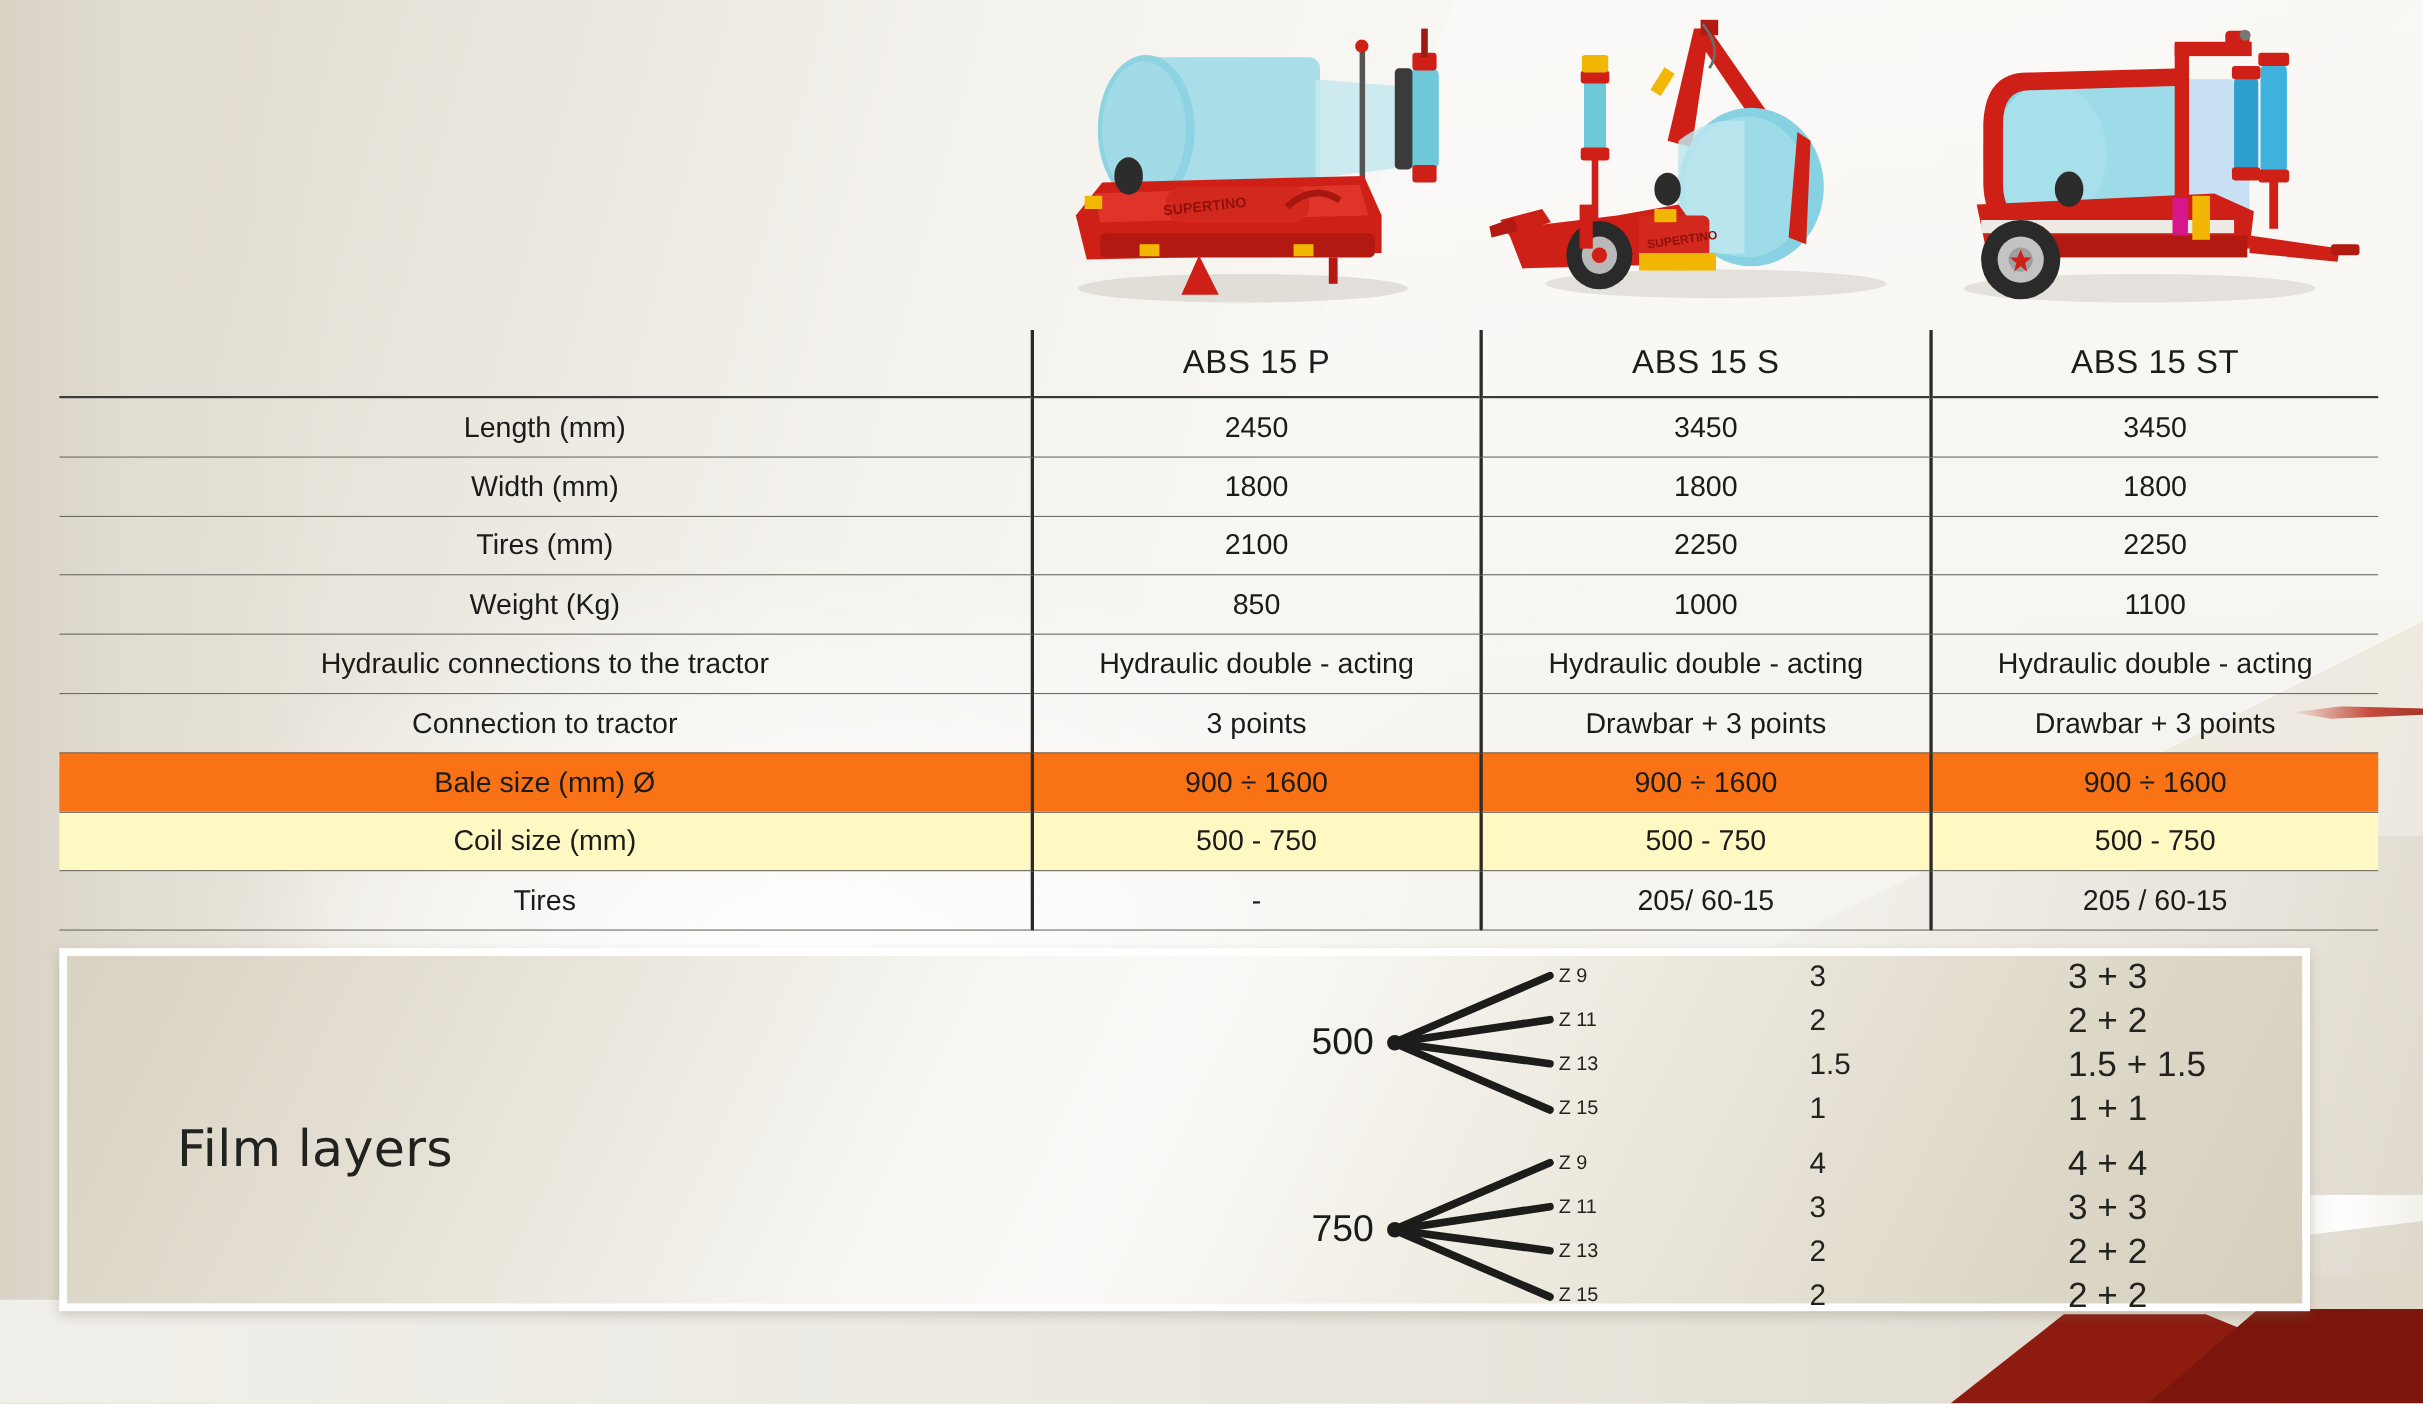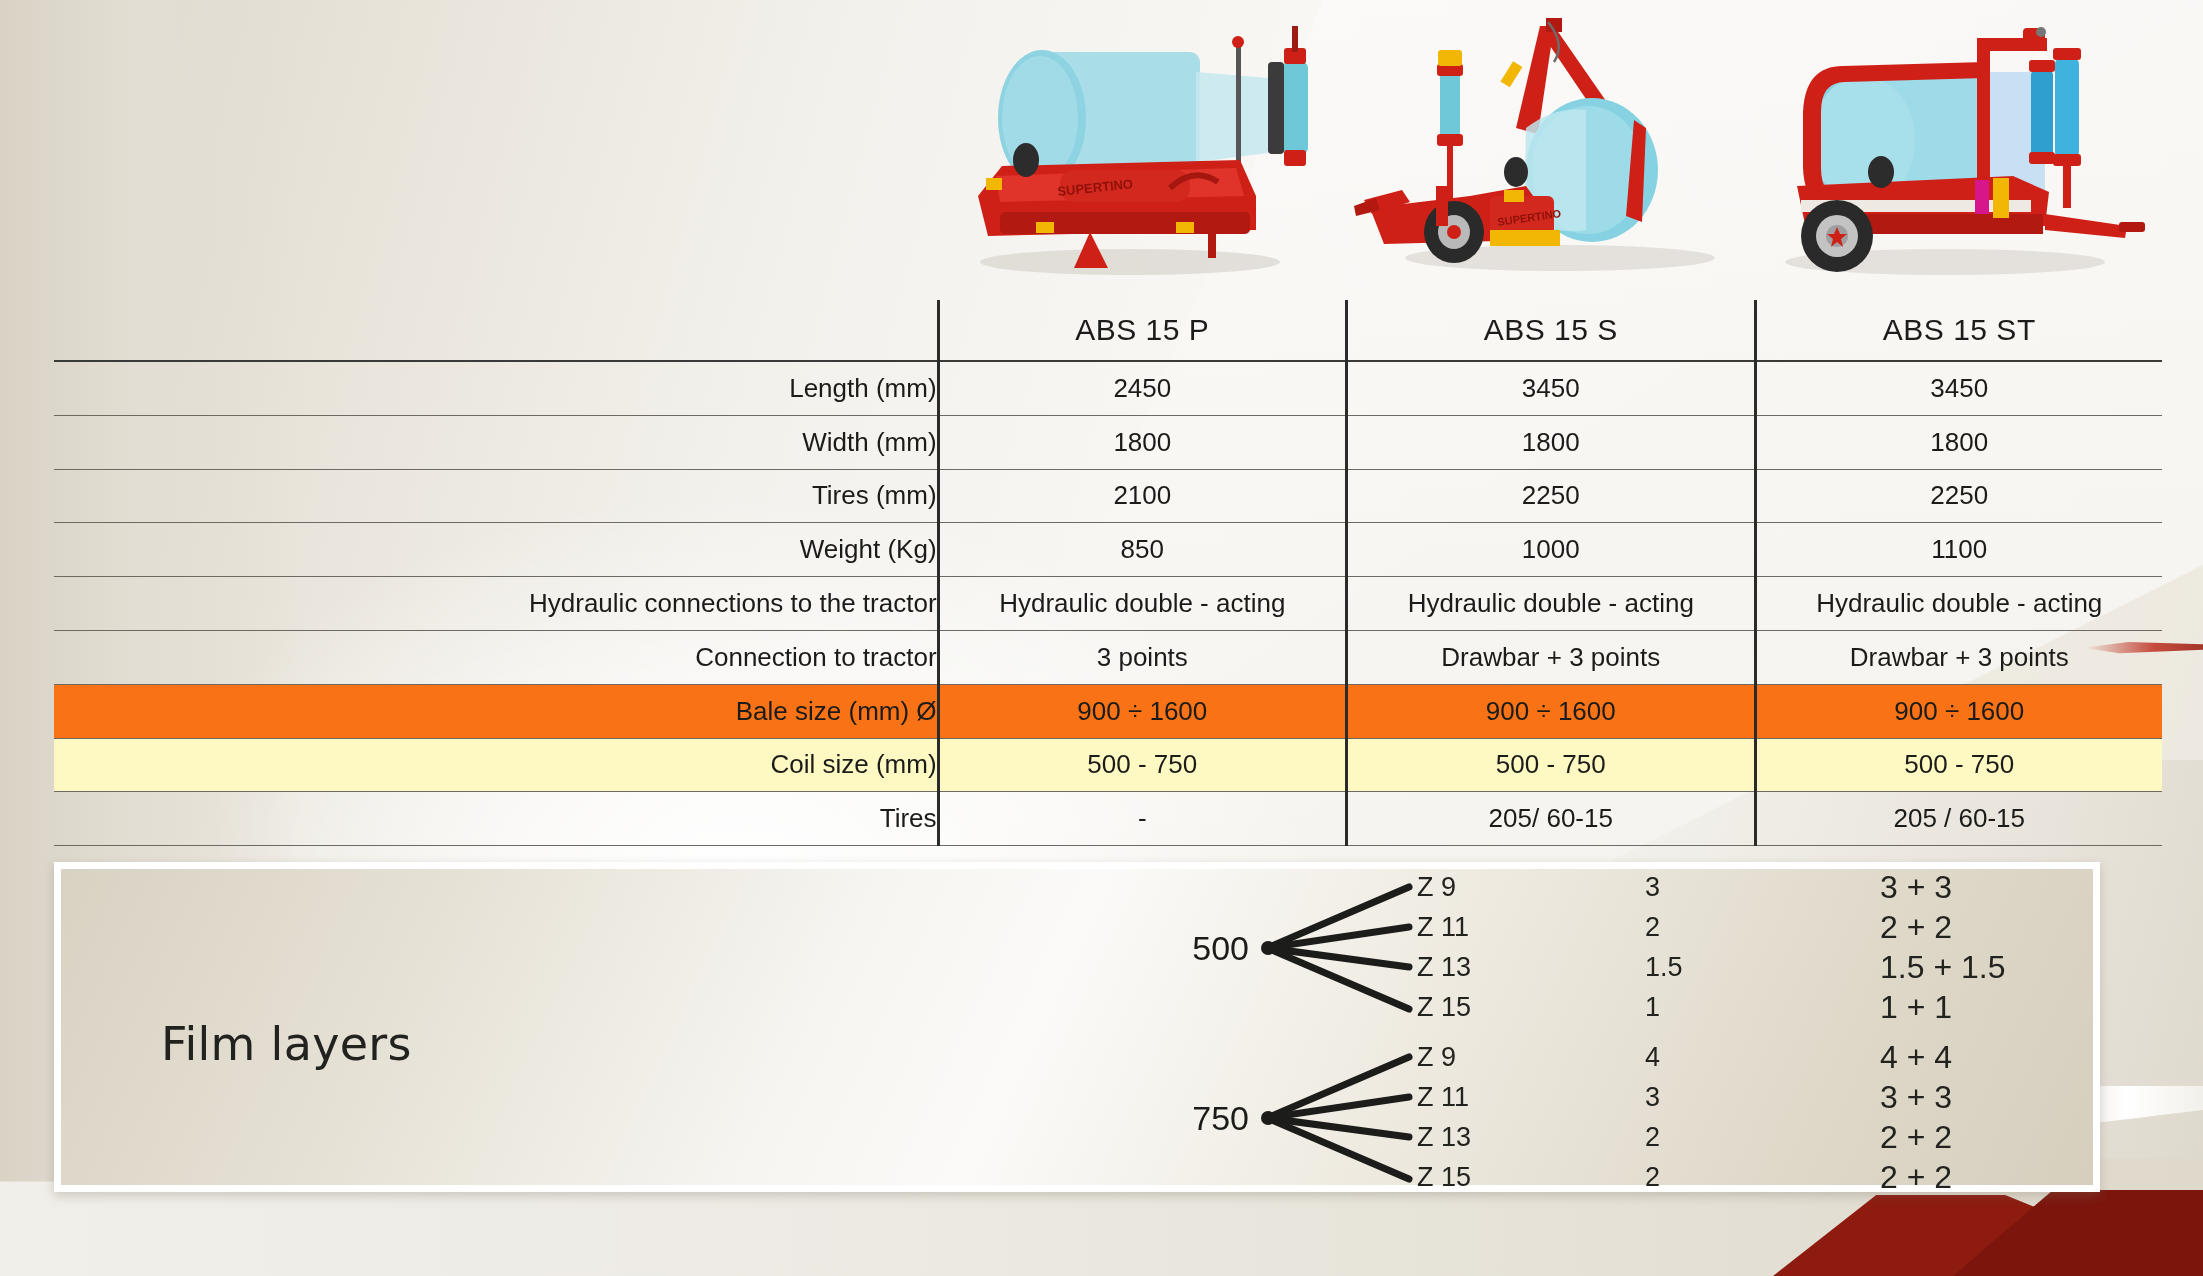--- a/index.html
+++ b/index.html
@@ -78,21 +78,21 @@
   .hdr-spacer{width:885px;}
   .hdr-cell{
     width:407px;text-align:center;font-size:30px;font-weight:normal;
     color:#1c1c1a;letter-spacing:.5px;border-left:3px solid #2b2b29;
   }
   .hdr-cell.last{border-right:0;}
   .srow td{
     height:52.8px;border-bottom:1.4px solid #6c6a63;
     font-size:26px;color:#1b1b19;
   }
-  .slabel{padding-left:12px;text-align:right;white-space:nowrap;}
+  .slabel{padding-left:12px;text-align:center;white-space:nowrap;}
   .sval{text-align:center;border-left:3px solid #2b2b29;}
   .srow.hl td{background:#f97316;border-bottom:1.4px solid #6c6a63;}
   .srow.wt td{background:#fef9c3;}
   .srow.last td{border-bottom:1.6px solid #6c6a63;}
 
   
   #film-panel{
     position:absolute;left:54px;top:862px;width:2046px;height:330px;z-index:3;
     border:7px solid #ffffff;
     background:linear-gradient(115deg,#d8d2c3 0%,#e6e1d5 18%,#f6f5f1 38%,#fbfaf8 48%,#eeeae0 66%,#ded8c9 86%,#d6cfbe 100%);
@@ -104,21 +104,21 @@
     font-family:"DejaVu Sans",sans-serif;font-weight:400;letter-spacing:.3px;
   }
   .fan{position:absolute;}
   .fan .root{
     position:absolute;left:0;top:50%;transform:translate(-100%,-50%);
     font-size:34px;color:#1b1b19;padding-right:10px;white-space:nowrap;
   }
   .fan svg{position:absolute;left:0;top:0;}
   .fan-rows{position:absolute;left:158px;top:0;}
   .fan-row{display:flex;align-items:center;height:40px;}
-  .fr-code{width:228px;font-size:27px;color:#22221f;}
+  .fr-code{width:228px;font-size:18px;color:#22221f;}
   .fr-a{width:235px;font-size:27px;color:#22221f;}
   .fr-b{font-size:32px;color:#22221f;}
 </style>
 </head>
 <body>
 
 <div id="bg">
   <div class="bg-base"></div>
   <div class="bg-diag-a"></div>
   <div class="bg-diag-b"></div>

